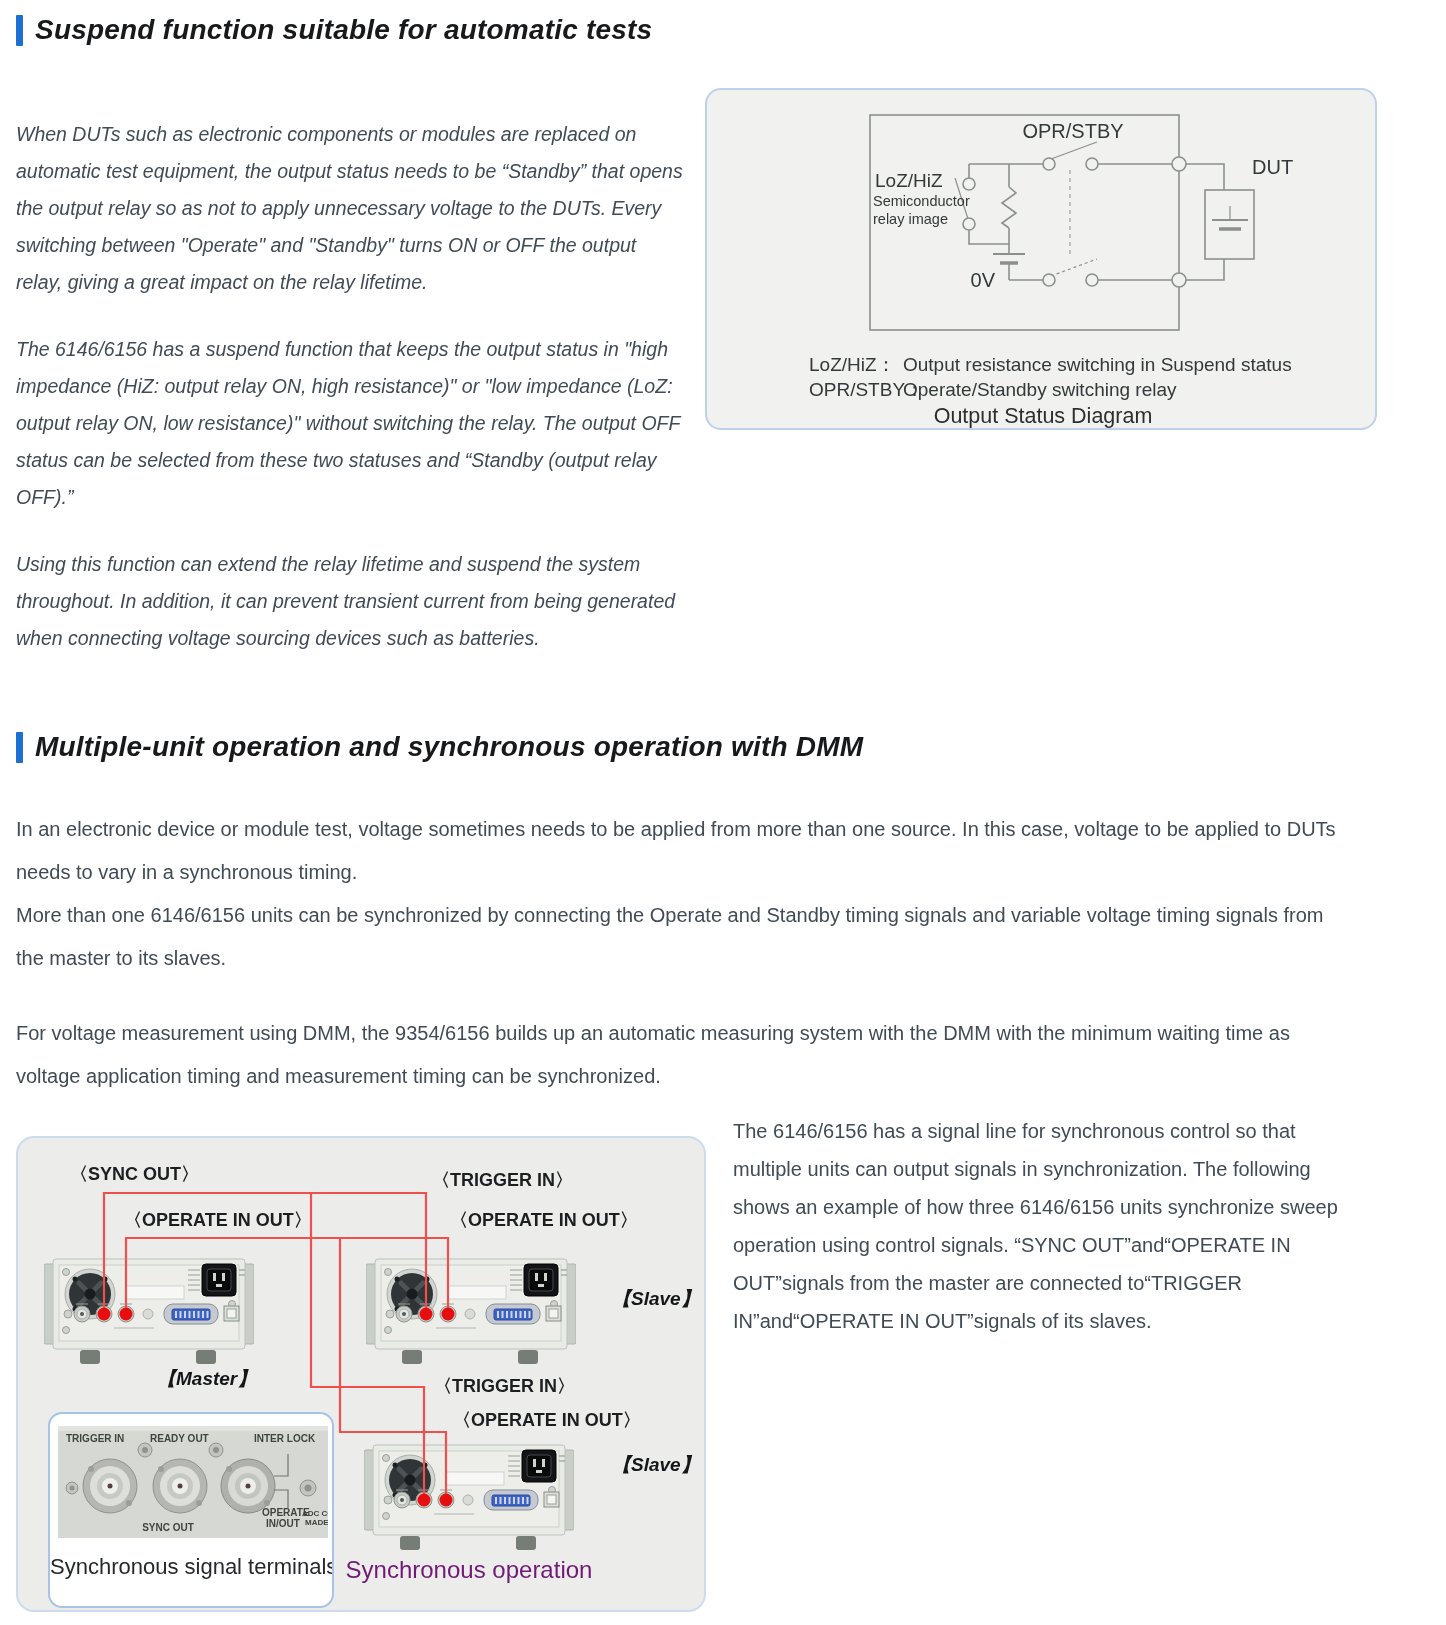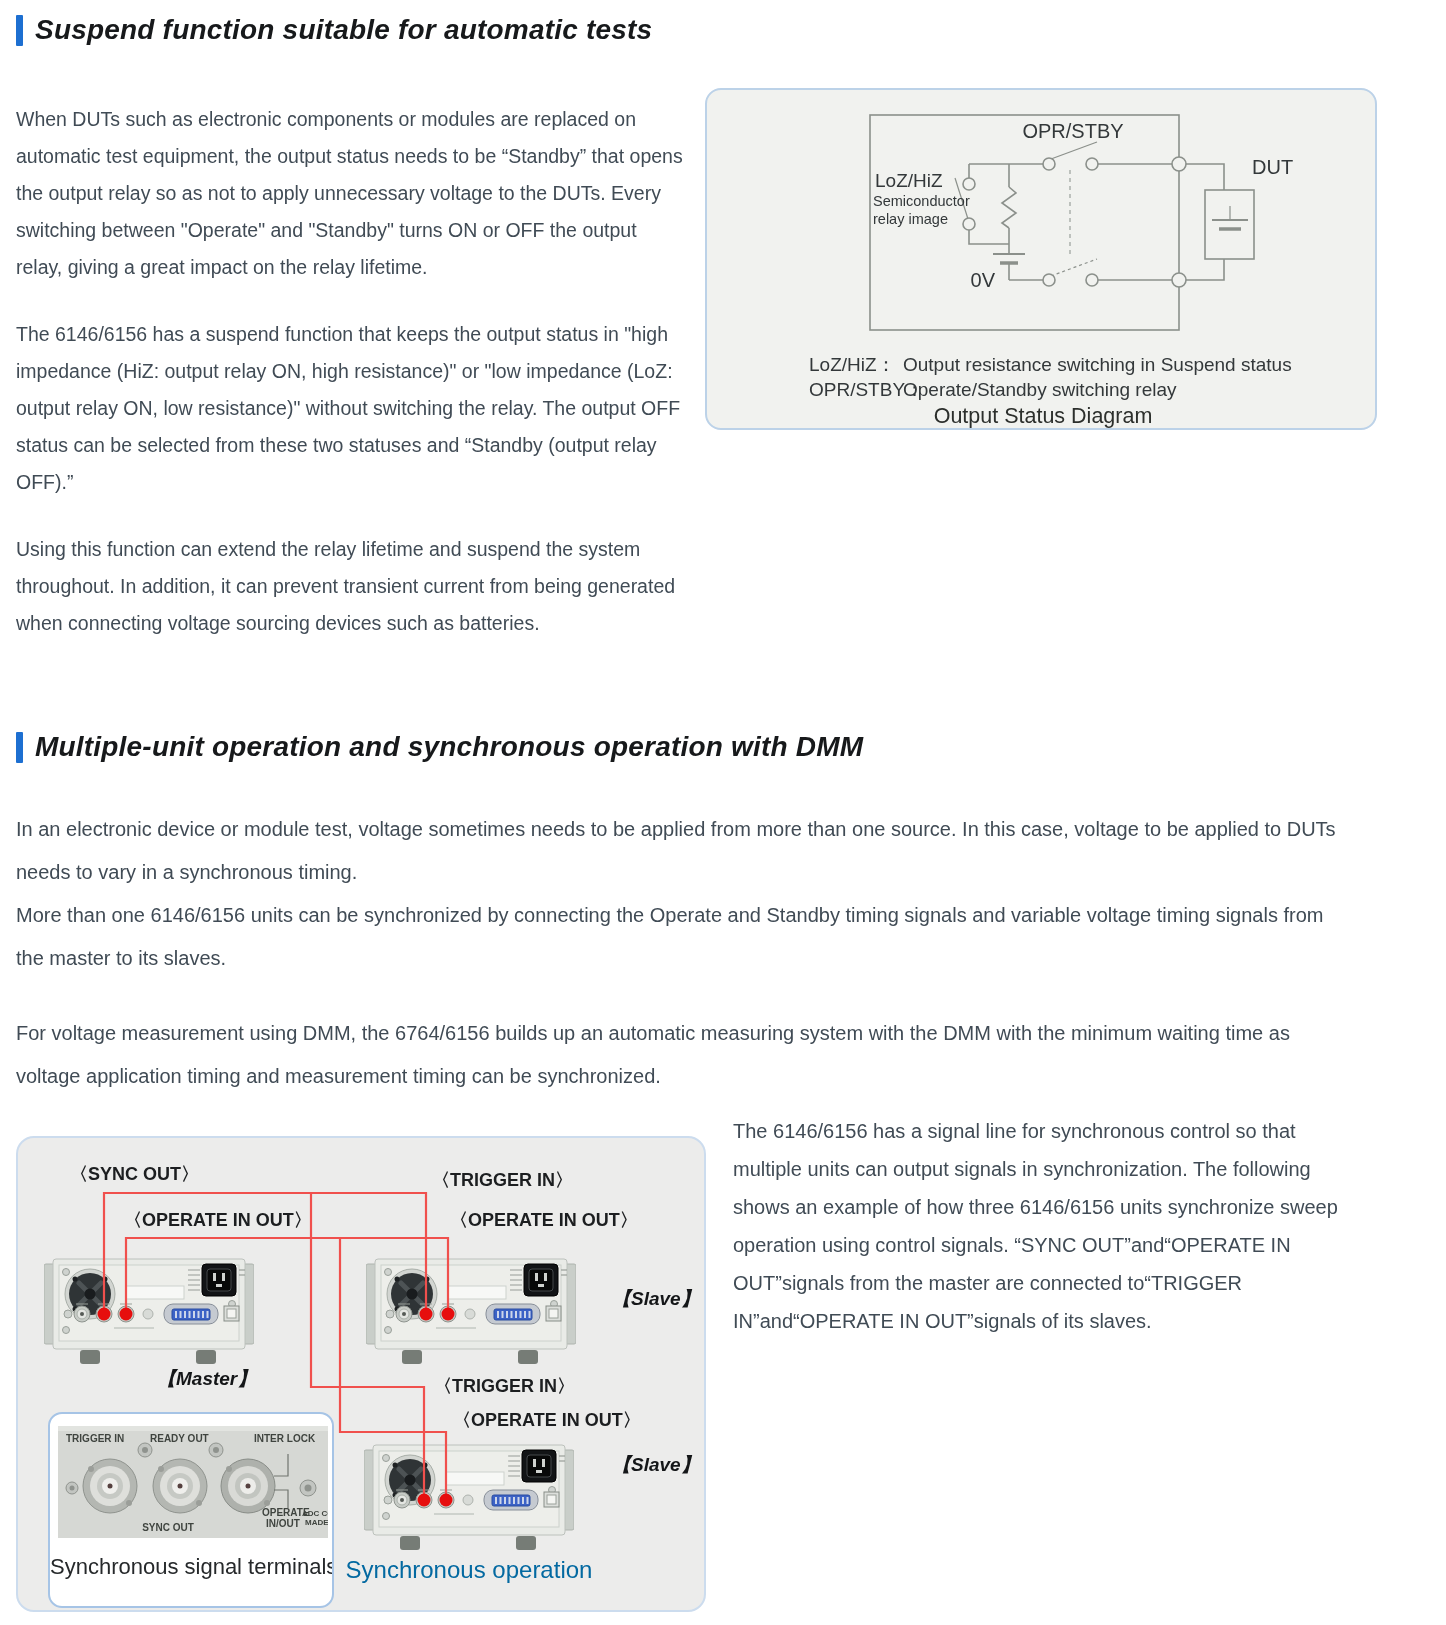--- a/index.html
+++ b/index.html
@@ -25,21 +25,21 @@
     left:705px;top:88px;width:672px;height:342px;box-sizing:border-box;
     background:#f1f2ef;border:2px solid #bcd2e8;border-radius:16px;overflow:hidden;
   }
   
   .fig-panel{
     left:16px;top:1136px;width:690px;height:476px;box-sizing:border-box;
     background:#ececeb;border:2px solid #ccdcee;border-radius:18px;
   }
   .fig-label{position:absolute;color:#1c1e20;font-size:18px;font-weight:bold;white-space:nowrap;}
   .fig-name{position:absolute;color:#141618;font-size:19px;font-weight:bold;white-space:nowrap;font-style:italic;}
-  .fig-caption{position:absolute;color:#0369a1;font-size:24px;white-space:nowrap;}
+  .fig-caption{position:absolute;color:#701a75;font-size:24px;white-space:nowrap;}
   .terminal-card{
     position:absolute;left:6px;top:274px;width:286px;height:196px;box-sizing:border-box;
     background:#ffffff;border:2px solid #a6c4e6;border-radius:14px;overflow:hidden;margin-left:24px;
   }
   .terminal-caption{
     position:absolute;left:0;top:140px;width:100%;text-align:center;
     color:#26292b;font-size:22px;white-space:nowrap;
   }
   svg text{font-family:"Liberation Sans","DejaVu Sans",sans-serif;}
 </style>
@@ -119,21 +119,21 @@
       <rect x="183" y="53" width="9" height="9" fill="#f4f5f2" stroke="#9aa09a" stroke-width="1"></rect>
     </symbol>
   </defs>
 </svg>
 
 <div class="abs sec-head" style="left:16px;top:14px;">
   <div class="head-bar"></div>
   <div class="head-text">Suspend function suitable for automatic tests</div>
 </div>
 
-<div class="abs col-text" style="left:16px;top:101px;">
+<div class="abs col-text" style="left:16px;top:116px;font-style:italic;">
   <p>When DUTs such as electronic components or modules are replaced on automatic test equipment, the output status needs to be “Standby” that opens the output relay so as not to apply unnecessary voltage to the DUTs. Every switching between "Operate" and "Standby" turns ON or OFF the output relay, giving a great impact on the relay lifetime.</p>
   <p>The 6146/6156 has a suspend function that keeps the output status in "high impedance (HiZ: output relay ON, high resistance)" or "low impedance (LoZ: output relay ON, low resistance)" without switching the relay. The output OFF status can be selected from these two statuses and “Standby (output relay OFF).”</p>
   <p>Using this function can extend the relay lifetime and suspend the system throughout. In addition, it can prevent transient current from being generated when connecting voltage sourcing devices such as batteries.</p>
 </div>
 
 <div class="abs diagram-panel">
   <svg width="668" height="338" viewBox="0 0 668 338">
     <g fill="none" stroke="#8b908b" stroke-width="1.6">
       <rect x="163" y="25" width="309" height="215"></rect>
 
@@ -192,21 +192,21 @@
 </div>
 
 <div class="abs sec-head" style="left:16px;top:731px;">
   <div class="head-bar"></div>
   <div class="head-text">Multiple-unit operation and synchronous operation with DMM</div>
 </div>
 
 <div class="abs wide-text" style="left:16px;top:808px;">
   <p>In an electronic device or module test, voltage sometimes needs to be applied from more than one source. In this case, voltage to be applied to DUTs needs to vary in a synchronous timing.</p>
   <p>More than one 6146/6156 units can be synchronized by connecting the Operate and Standby timing signals and variable voltage timing signals from the master to its slaves.</p>
-  <p class="gap">For voltage measurement using DMM, the 6764/6156 builds up an automatic measuring system with the DMM with the minimum waiting time as voltage application timing and measurement timing can be synchronized.</p>
+  <p class="gap">For voltage measurement using DMM, the 9354/6156 builds up an automatic measuring system with the DMM with the minimum waiting time as voltage application timing and measurement timing can be synchronized.</p>
 </div>
 
 <div class="abs fig-panel">
 
   <div class="fig-label" style="left:52px;top:24px;">〈SYNC OUT〉</div>
   <div class="fig-label" style="left:414px;top:30px;">〈TRIGGER IN〉</div>
   <div class="fig-label" style="left:106px;top:70px;">〈OPERATE IN OUT〉</div>
   <div class="fig-label" style="left:432px;top:70px;">〈OPERATE IN OUT〉</div>
   <div class="fig-label" style="left:416px;top:236px;">〈TRIGGER IN〉</div>
   <div class="fig-label" style="left:435px;top:270px;">〈OPERATE IN OUT〉</div>

